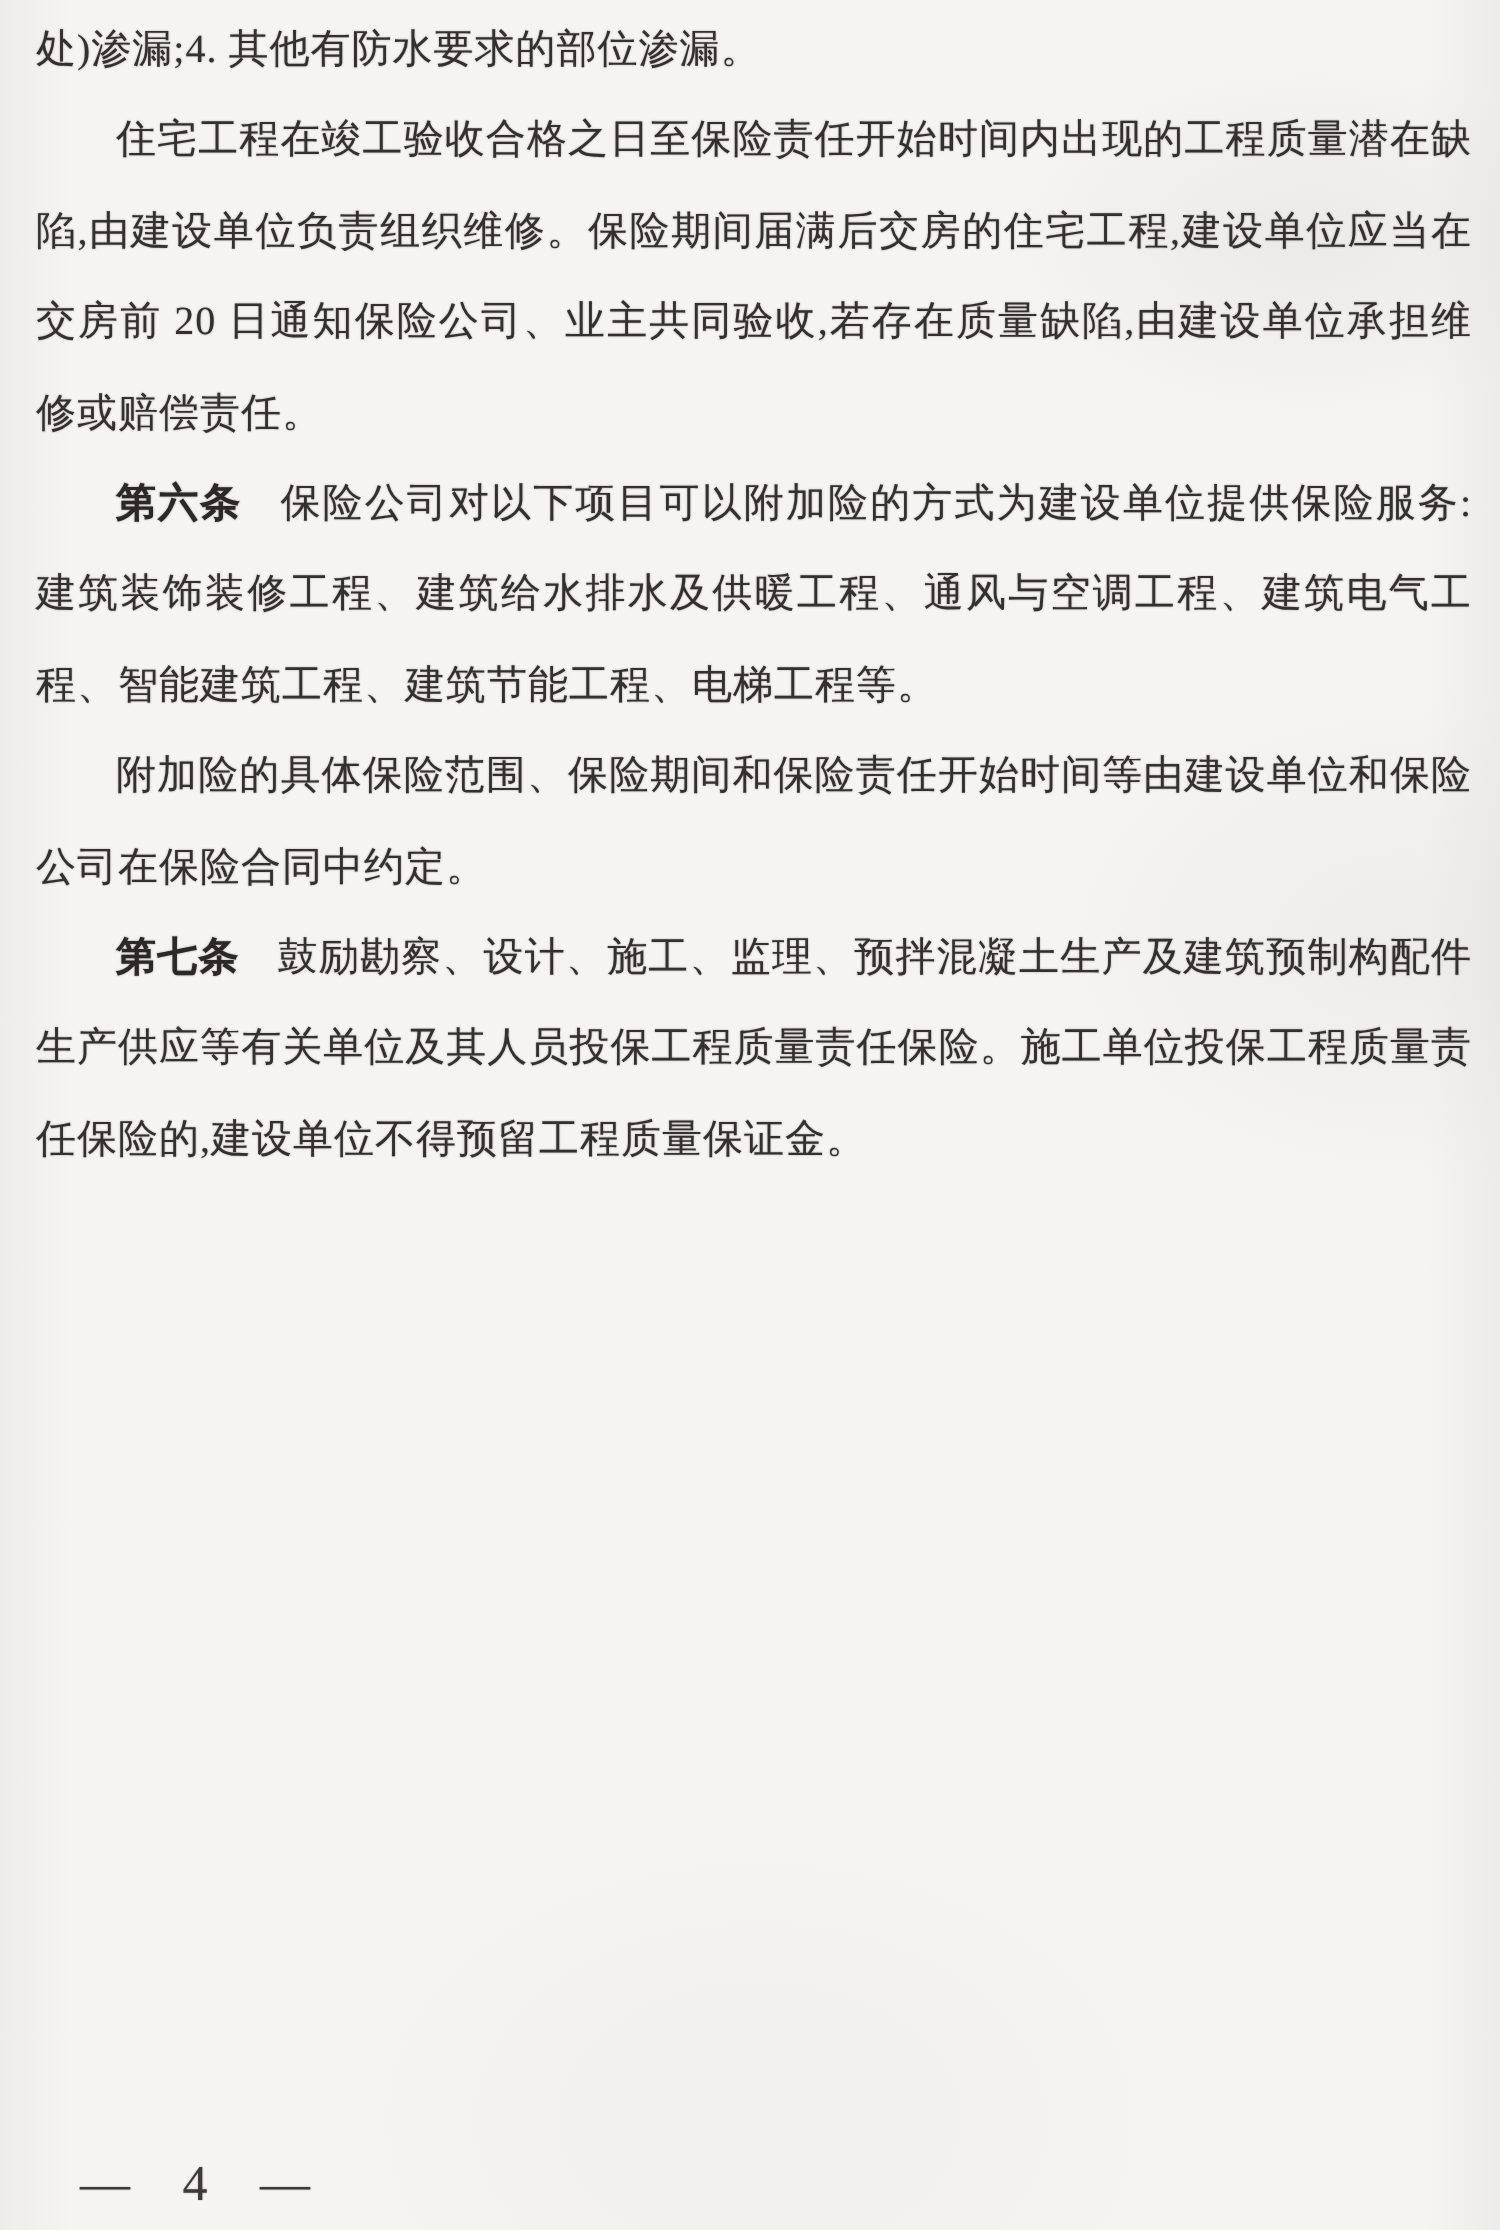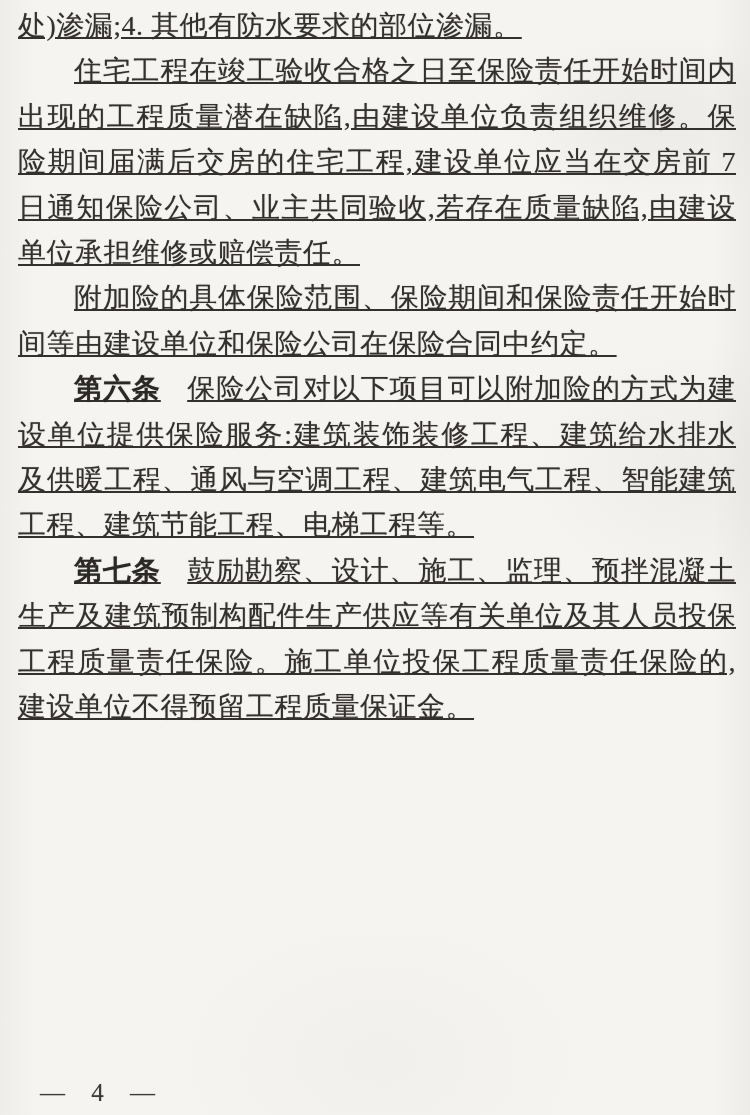--- a/index.html
+++ b/index.html
@@ -23,27 +23,26 @@
       radial-gradient(ellipse 220px 130px at 655px 120px, rgba(185,183,179,0.16), rgba(255,255,255,0) 70%),
       radial-gradient(ellipse 260px 180px at 700px 470px, rgba(195,193,189,0.14), rgba(255,255,255,0) 70%),
       radial-gradient(ellipse 320px 220px at 380px 1060px, rgba(205,203,199,0.10), rgba(255,255,255,0) 75%),
       linear-gradient(90deg, rgba(178,176,172,0.10), rgba(255,255,255,0) 5%, rgba(255,255,255,0) 95%, rgba(178,176,172,0.12));
   }
   .text-block {
     width: 718px;
   }
   .para {
     margin: 0;
-    font-size: 28px;
+    font-size: 20px;
     line-height: 45.4px;
     letter-spacing: 0.5px;
     text-align: justify;
     color: #34302d;
     text-shadow: 0 0 1px rgba(52,48,45,0.45);
-    text-decoration: underline;
   }
   .para.ind {
     text-indent: 2em;
   }
   .article-head {
     font-family: "Liberation Sans", sans-serif;
     font-weight: 700;
     color: #2b2825;
     margin-right: 0.95em;
     text-shadow: 0 0 1px rgba(43,40,37,0.5);
@@ -61,26 +60,26 @@
 </style>
 </head>
 <body>
 
 <div class="page">
   <div class="text-block">
 
     <p class="para"><span>处)渗漏;4. 其他有防水要求的部位渗漏。</span></p>
 
 
-    <p class="para ind"><span>住宅工程在竣工验收合格之日至保险责任开始时间内出现的工程质量潜在缺陷,由建设单位负责组织维修。保险期间届满后交房的住宅工程,建设单位应当在交房前 7 日通知保险公司、业主共同验收,若存在质量缺陷,由建设单位承担维修或赔偿责任。</span></p>
+    <p class="para ind"><span>住宅工程在竣工验收合格之日至保险责任开始时间内出现的工程质量潜在缺陷,由建设单位负责组织维修。保险期间届满后交房的住宅工程,建设单位应当在交房前 20 日通知保险公司、业主共同验收,若存在质量缺陷,由建设单位承担维修或赔偿责任。</span></p>
 
 
+    <p class="para ind"><b class="article-head">第六条</b><span>保险公司对以下项目可以附加险的方式为建设单位提供保险服务:建筑装饰装修工程、建筑给水排水及供暖工程、通风与空调工程、建筑电气工程、智能建筑工程、建筑节能工程、电梯工程等。</span></p>
+
     <p class="para ind"><span>附加险的具体保险范围、保险期间和保险责任开始时间等由建设单位和保险公司在保险合同中约定。</span></p>
-
-    <p class="para ind"><b class="article-head">第六条</b><span>保险公司对以下项目可以附加险的方式为建设单位提供保险服务:建筑装饰装修工程、建筑给水排水及供暖工程、通风与空调工程、建筑电气工程、智能建筑工程、建筑节能工程、电梯工程等。</span></p>
 
     <p class="para ind"><b class="article-head">第七条</b><span>鼓励勘察、设计、施工、监理、预拌混凝土生产及建筑预制构配件生产供应等有关单位及其人员投保工程质量责任保险。施工单位投保工程质量责任保险的,建设单位不得预留工程质量保证金。</span></p>
 
   </div>
 
   <div class="footer">
     <span>— 4 —</span>
   </div>
 </div>
 

